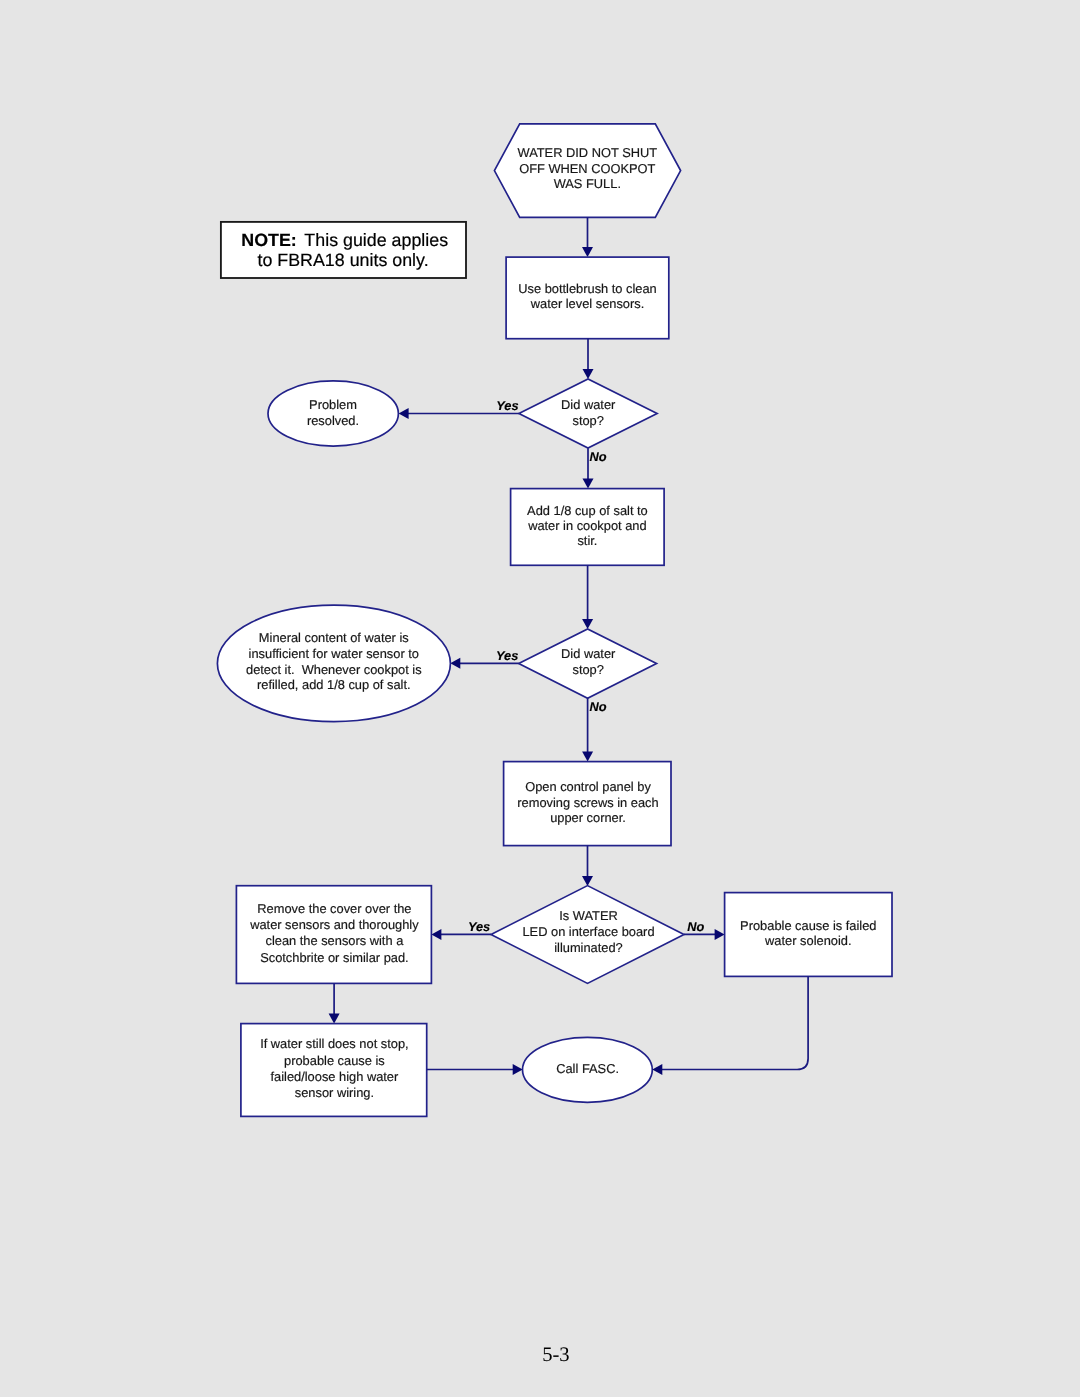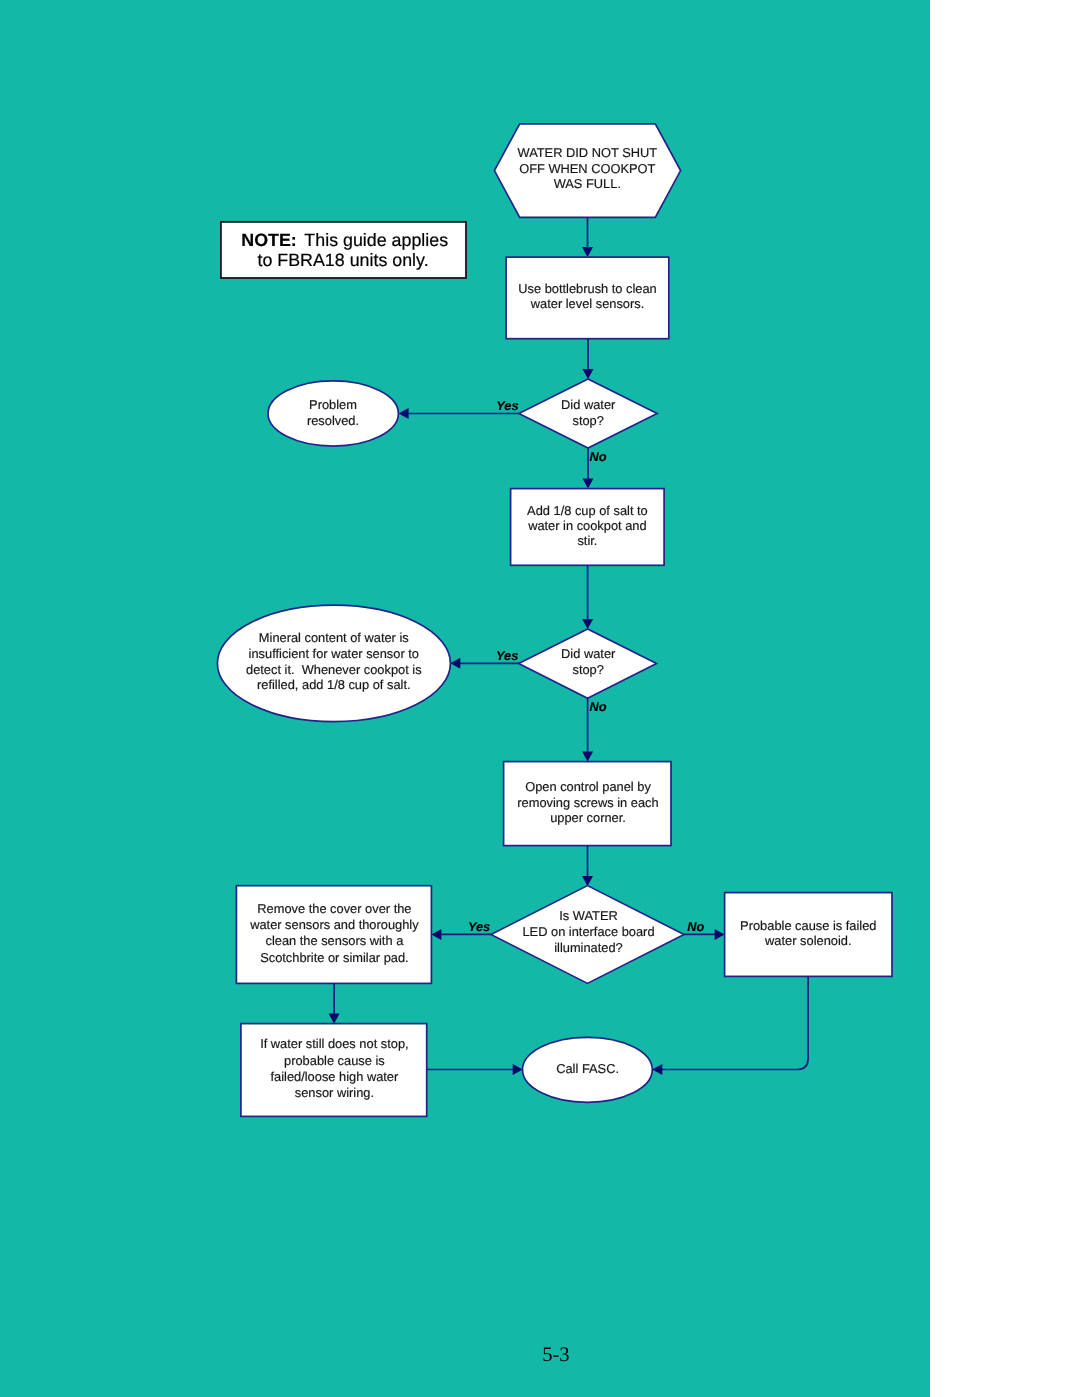--- a/index.html
+++ b/index.html
@@ -1,18 +1,18 @@
 <!DOCTYPE html>
 <html><head>
 <meta charset="utf-8">
 <title>Troubleshooting Flowchart</title>
 <style>
   html, body { margin:0; padding:0; background:#ffffff; }
   body { font-family:"Liberation Sans", sans-serif; -webkit-font-smoothing:antialiased; text-rendering:geometricPrecision; }
-  #page { position:relative; width:930px; height:1397px; background:#14b8a6; overflow:hidden; }
+  #page { position:relative; width:1080px; height:1397px; background:#e5e5e5; overflow:hidden; }
   svg.flow { position:absolute; left:0; top:0; width:1080px; height:1397px; display:block; }
   .shape { fill:#ffffff; stroke:#22228a; stroke-width:1.7; stroke-linejoin:miter; }
   .link  { fill:none;    stroke:#1a1a80; stroke-width:1.7; }
   .arrowhead { fill:#07076e; stroke:none; }
   .notebox { fill:#ffffff; stroke:#1a1a1a; stroke-width:1.85; }
   text.node  { font-family:"Liberation Sans", sans-serif; font-size:12.85px; fill:#161616; text-anchor:middle; stroke:#161616; stroke-width:0.18; paint-order:stroke fill; }
   text.lbl   { font-family:"Liberation Sans", sans-serif; font-size:12.8px; font-weight:bold; font-style:italic; fill:#000000; stroke:#000000; stroke-width:0.15; paint-order:stroke fill; }
   text.pgnum { font-family:"Liberation Serif", serif; font-size:20.6px; fill:#000000; text-anchor:middle; }
   text.note  { font-family:"Liberation Sans", sans-serif; font-size:17.83px; fill:#000000; stroke:#000000; stroke-width:0.2; paint-order:stroke fill; }
   text.note tspan.b { font-weight:bold; }

